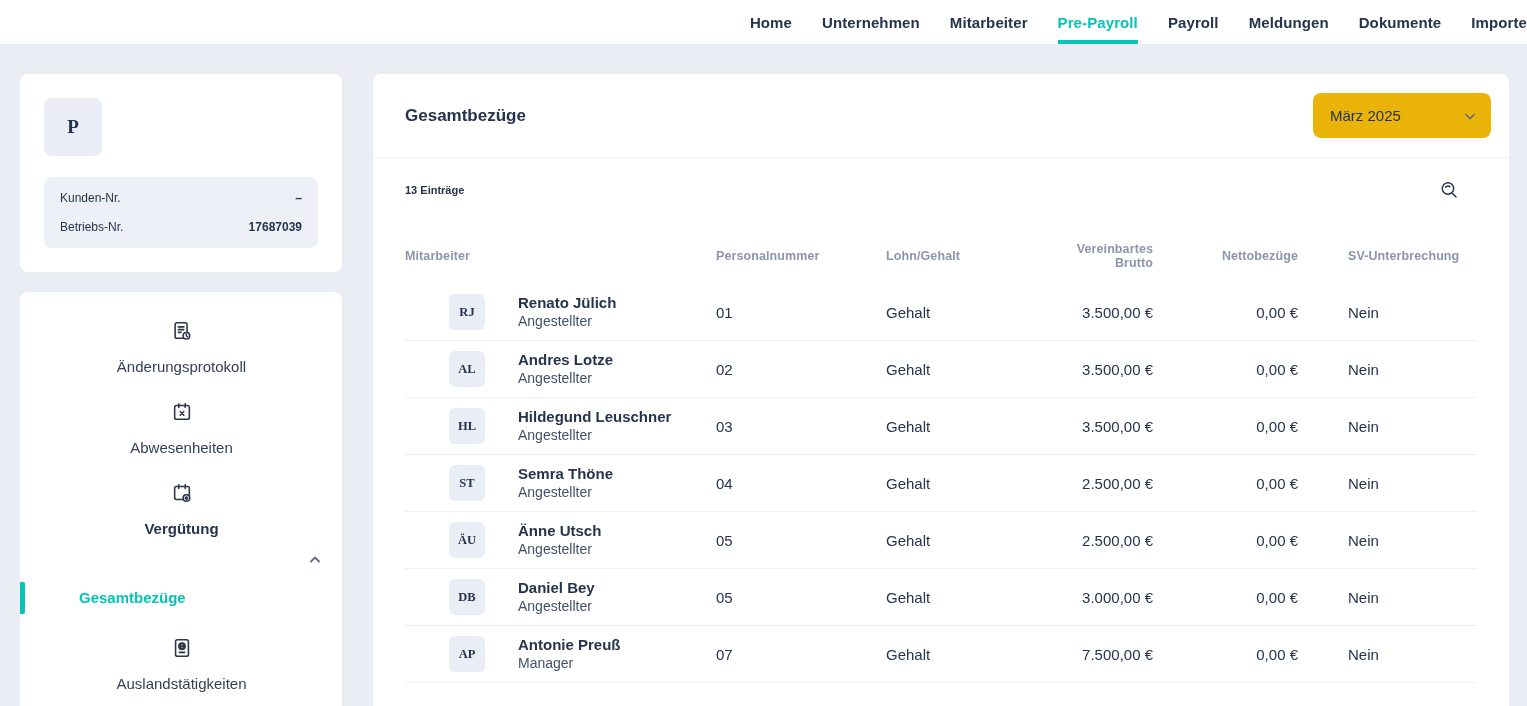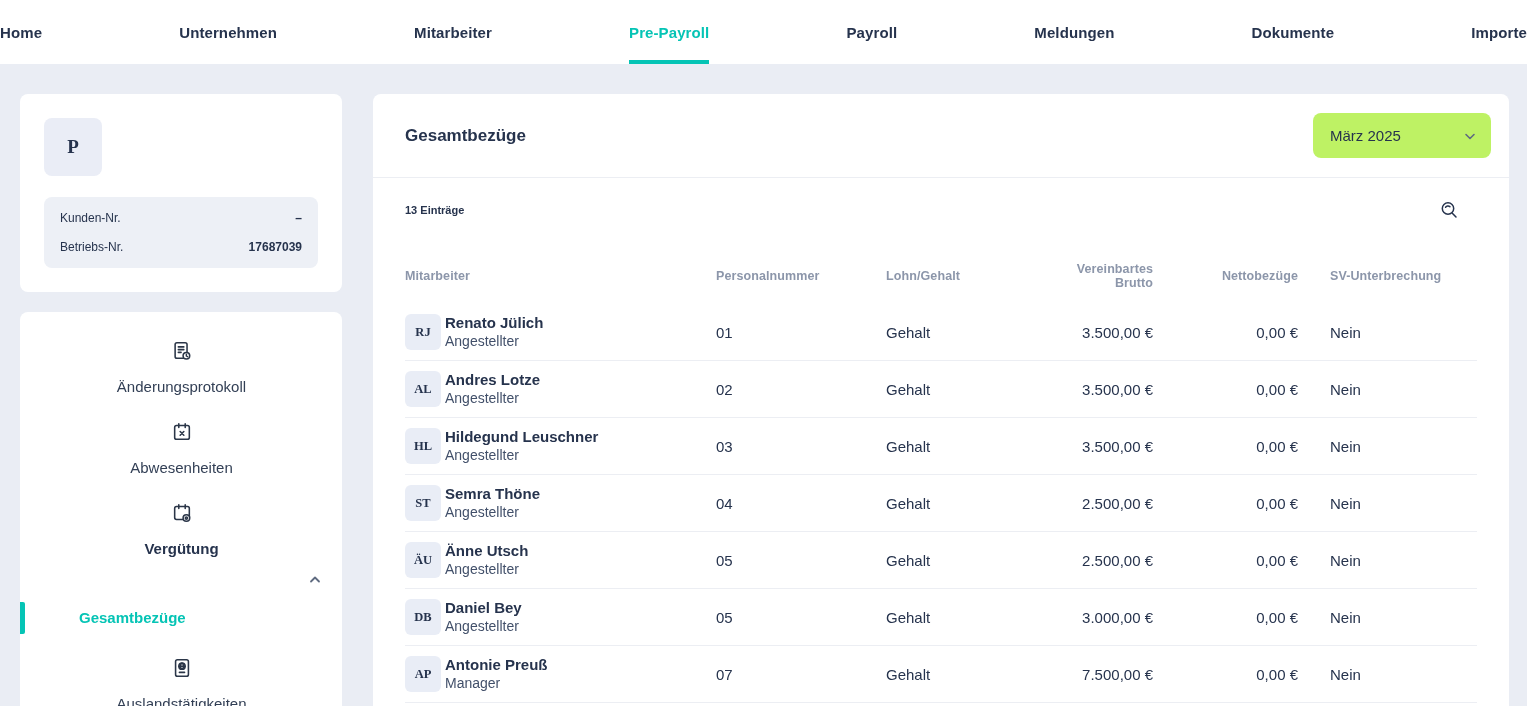--- a/index.html
+++ b/index.html
@@ -15,22 +15,22 @@
   *{box-sizing:border-box;margin:0;padding:0;}
   html,body{width:1527px;height:706px;overflow:hidden;}
   body{
     background:var(--page-bg);
     font-family:"Liberation Sans",sans-serif;
     color:var(--text-dark);
     font-size:15px;
   }
   
   .topbar{
-    height:64px;background:#fff;
-    display:flex;justify-content:space-between;align-items:stretch;gap:30px;
+    height:44px;background:#fff;
+    display:flex;justify-content:flex-end;align-items:stretch;gap:30px;
   }
   .nav-item{
     position:relative;display:flex;align-items:center;
     font-weight:700;font-size:15px;color:var(--text-dark);cursor:pointer;
     letter-spacing:.1px;
   }
   .nav-item.active{color:var(--accent);}
   .nav-item.active::after{
     content:"";position:absolute;left:0;right:0;bottom:0;height:4px;
     background:var(--accent);
@@ -74,44 +74,44 @@
     width:5px;height:32px;background:var(--accent);border-radius:0 2px 2px 0;
   }
   
   .main-card{flex:1;min-height:860px;display:flex;flex-direction:column;}
   .panel-header{
     display:flex;justify-content:space-between;align-items:center;
     padding:19px 18px 19px 32px;border-bottom:1px solid var(--row-border);
   }
   .panel-title{font-size:17px;font-weight:700;}
   .period-select{
-    width:178px;height:45px;background:#bef264;border-radius:8px;
+    width:178px;height:45px;background:#eab308;border-radius:8px;
     display:flex;align-items:center;justify-content:space-between;
     padding:0 14px 0 17px;font-size:15px;color:var(--text-dark);cursor:pointer;
   }
   .panel-sub{
     display:flex;justify-content:space-between;align-items:center;
     padding:22px 50px 0 32px;
   }
   .entries-count{font-size:11px;font-weight:700;}
   .search-btn{cursor:pointer;display:flex;align-items:center;}
   
   .table{padding:0 32px;}
   .thead,.trow{
     display:grid;
     grid-template-columns:311px 170px 150px 117px 145px 1fr;
     align-items:center;
   }
   .thead{margin-top:42px;padding-bottom:14px;}
   .th{font-size:12.5px;font-weight:700;color:var(--text-muted);letter-spacing:.1px;}
   .th.r,.cell.r{text-align:right;}
-  .th.pad-l,.cell.pad-l{padding-left:32px;text-align:left;}
+  .th.pad-l,.cell.pad-l{padding-left:50px;text-align:left;}
   .trow{height:57px;border-bottom:1px solid var(--row-border);cursor:pointer;}
   .cell{font-size:15px;color:var(--text-dark);}
-  .cell.emp{display:flex;align-items:center;gap:4px;}
+  .cell.emp{display:flex;align-items:center;gap:33px;margin-left:44px;}
   .row-avatar{
     width:36px;height:36px;border-radius:6px;background:#E9EDF6;
     display:flex;align-items:center;justify-content:center;
     font-family:"Liberation Serif",serif;font-weight:700;font-size:12.5px;color:var(--text-dark);
     flex:0 0 36px;
   }
   .emp-name{font-weight:700;font-size:15px;line-height:1.25;}
   .emp-role{font-size:14px;color:var(--text-mid);line-height:1.25;}
   svg{display:block;}
 </style>

